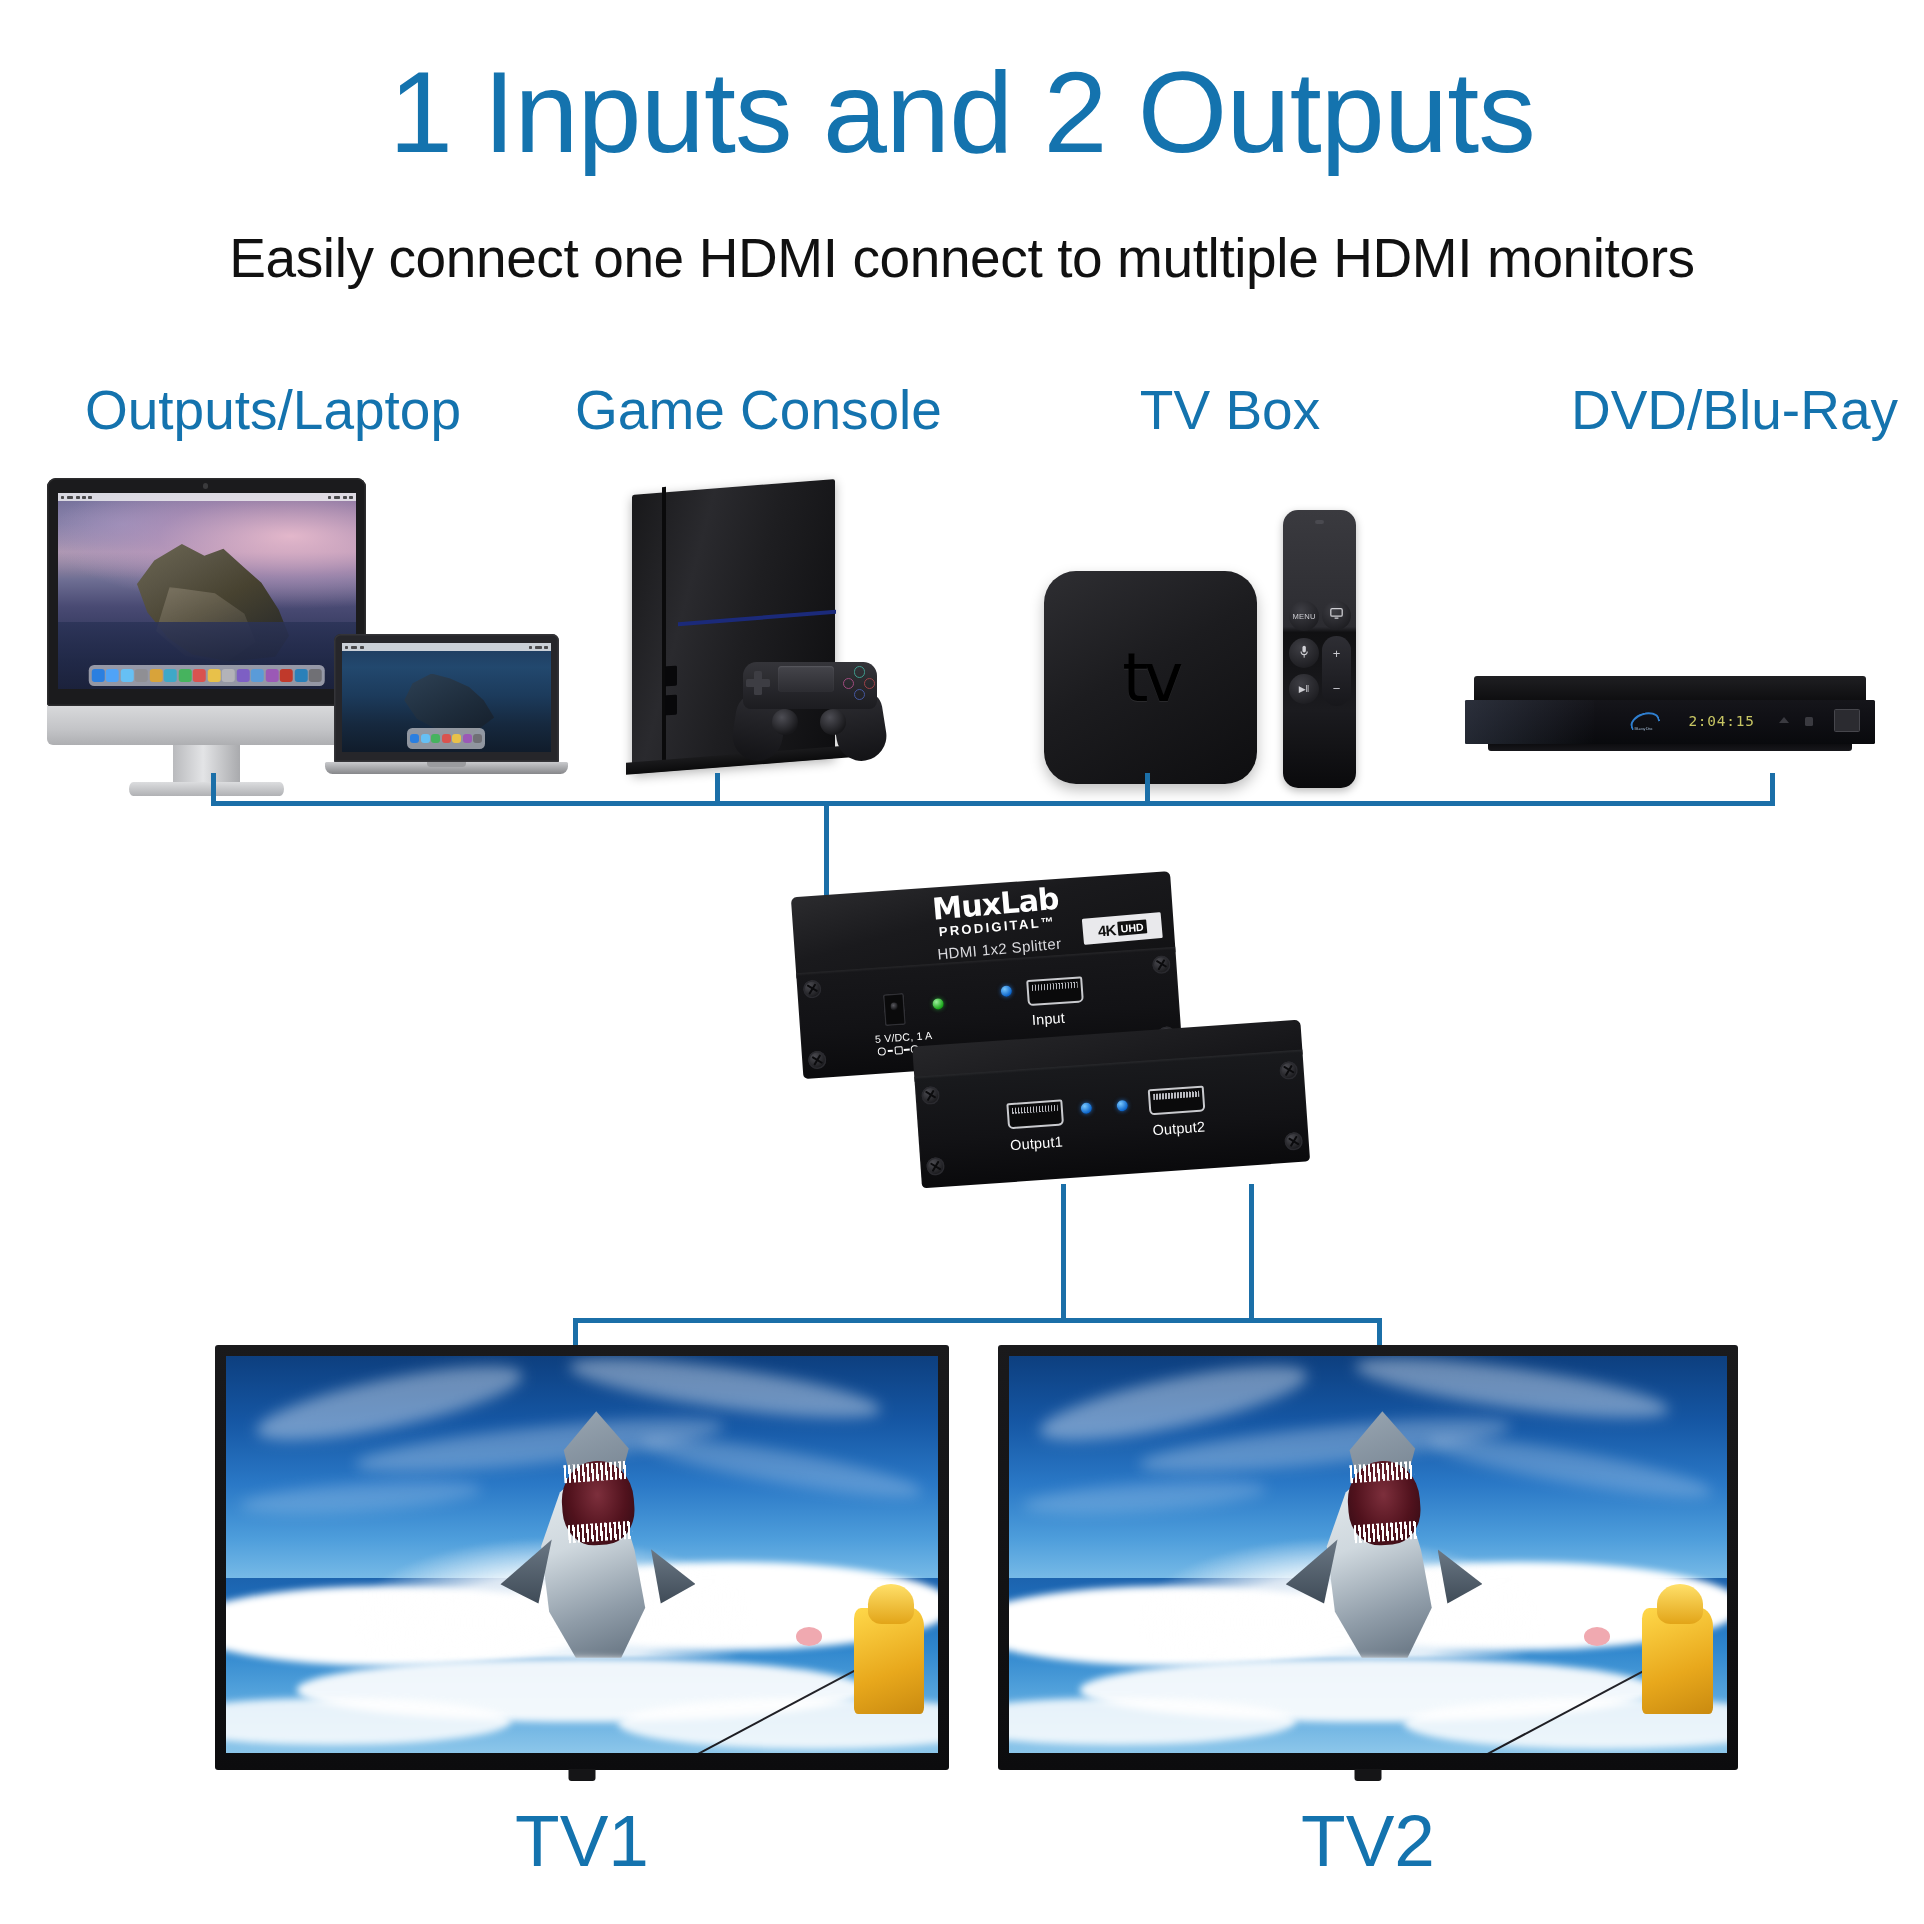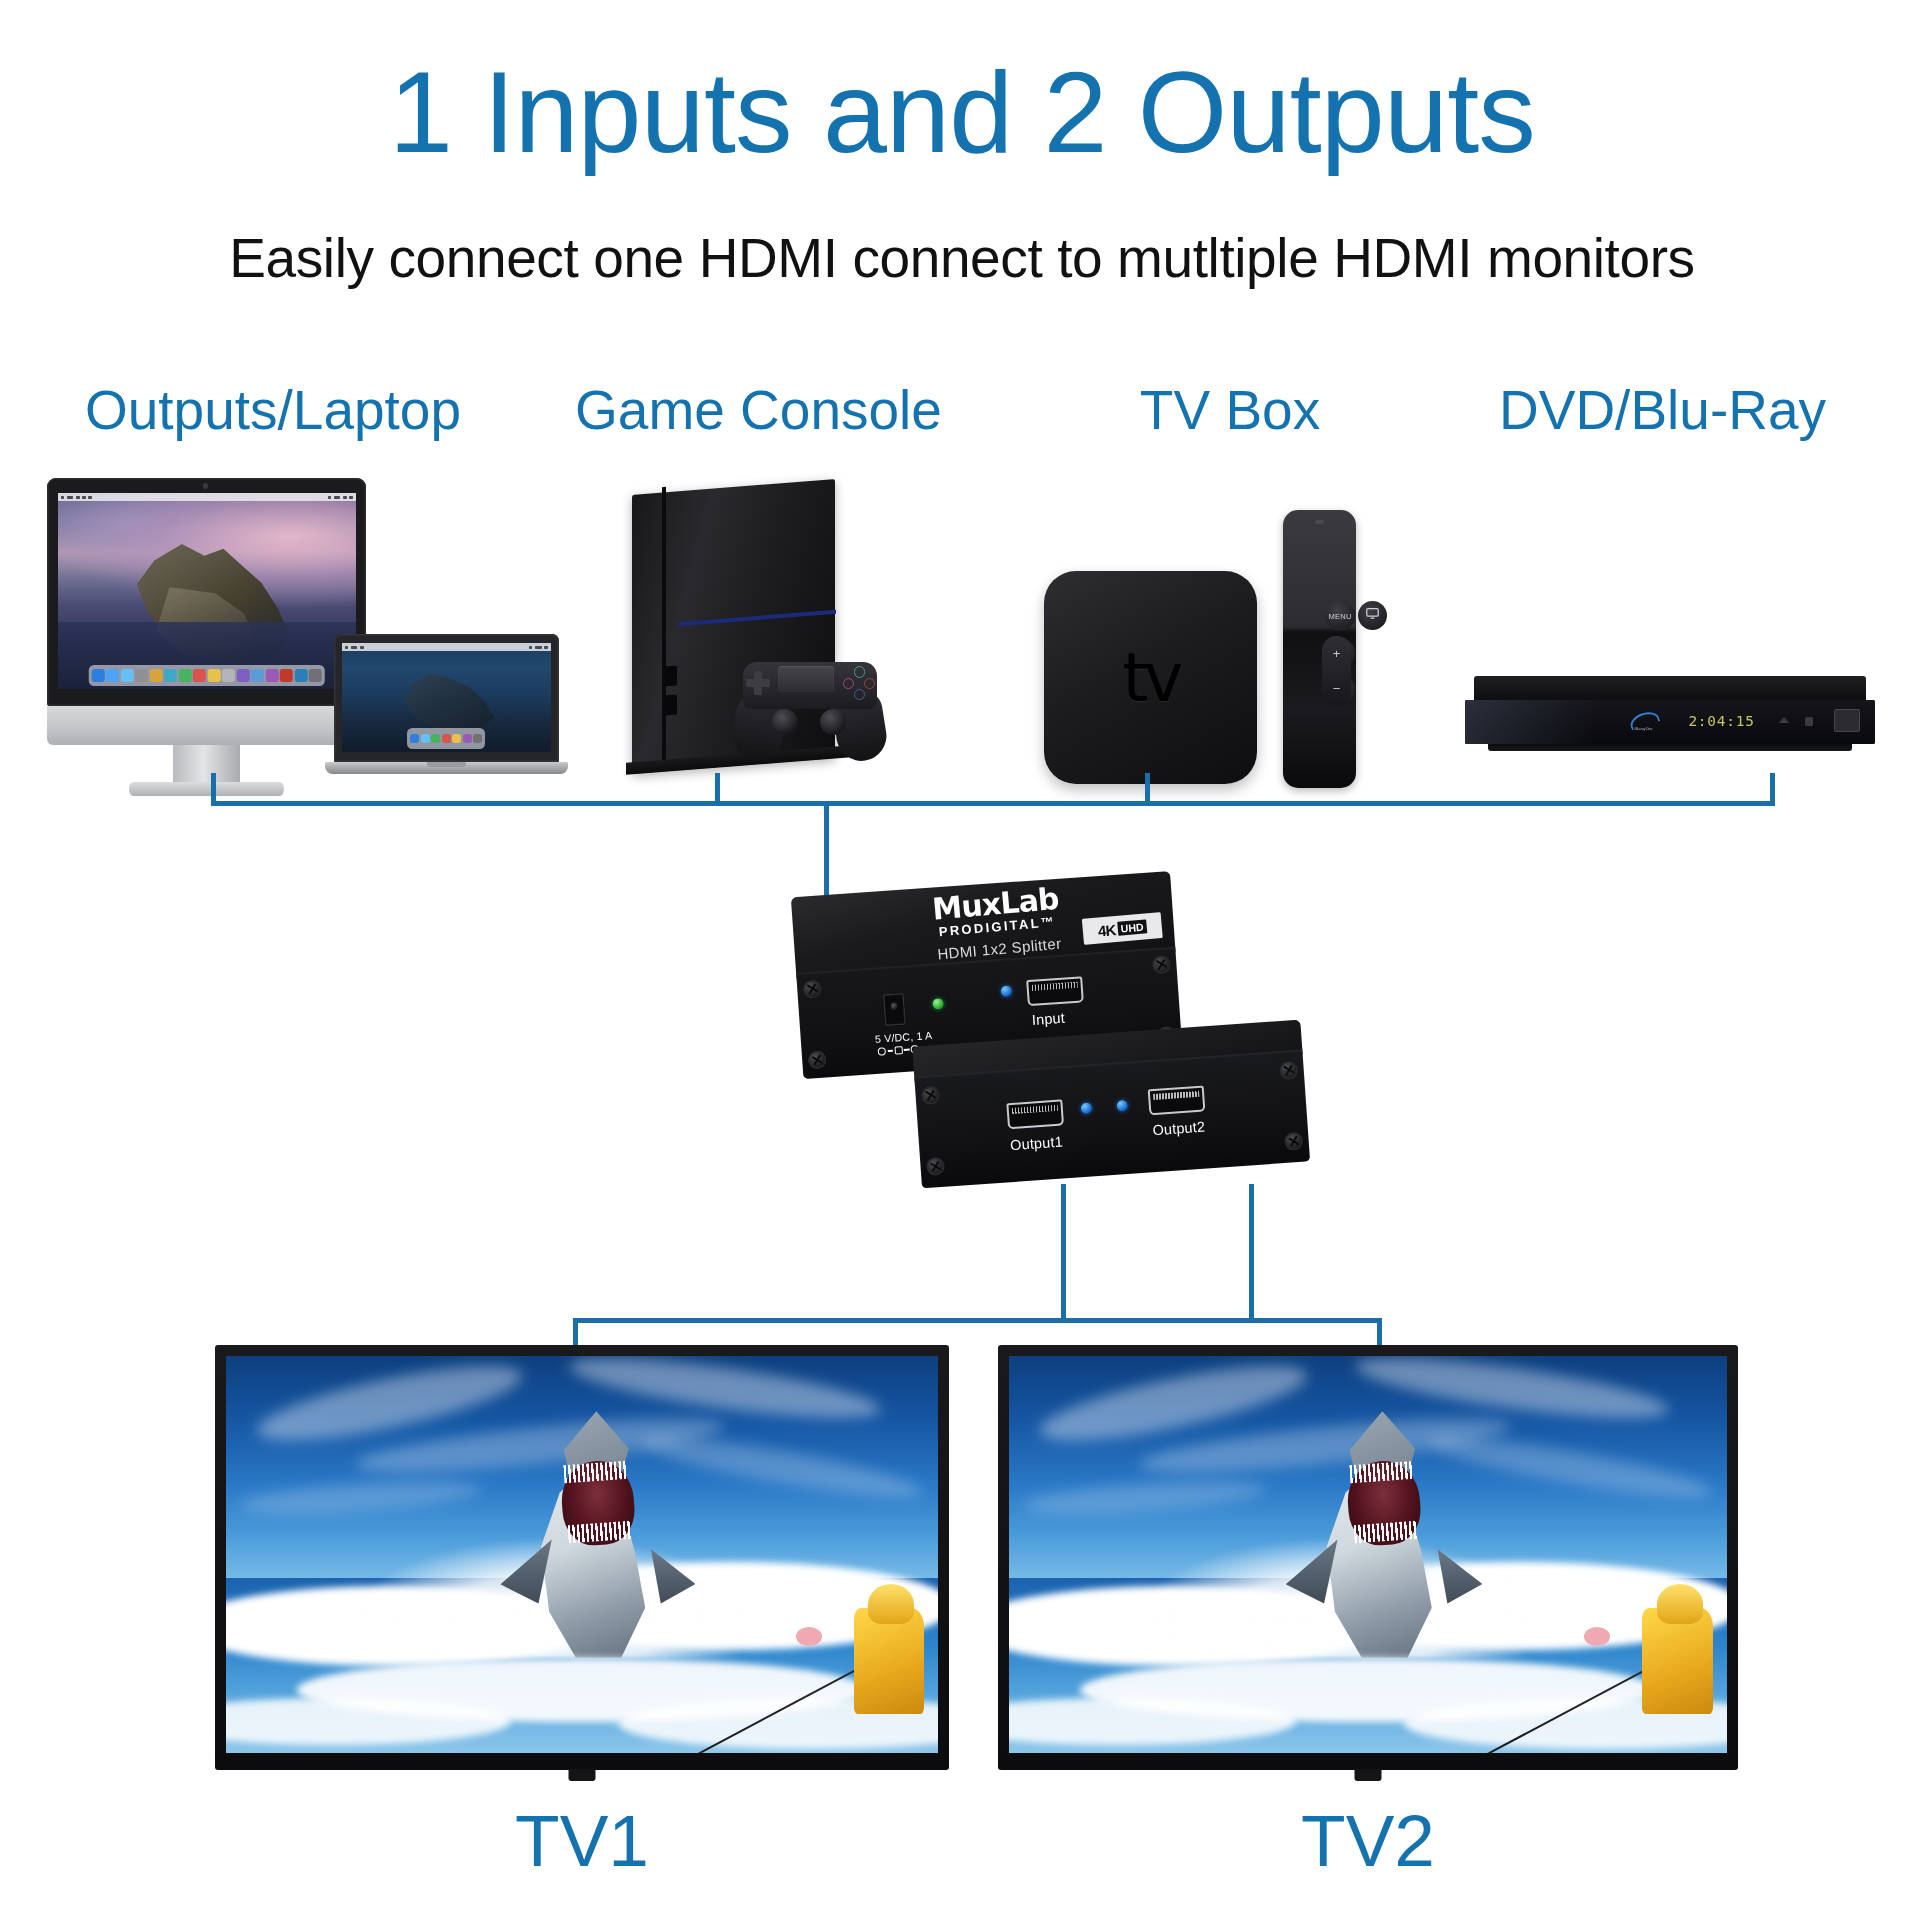--- a/index.html
+++ b/index.html
@@ -200,21 +200,21 @@
     font-family:"DejaVu Sans", sans-serif;
   }
   
   #remote { position:absolute; left:1283px; top:510px; width:73px; height:278px; }
   #remote .rbody {
     position:absolute; inset:0; border-radius:15px;
     background: linear-gradient(#3a3a3f 0%, #2c2c31 42%, #101012 44%, #1b1b1f 72%, #0a0a0c 100%);
     box-shadow: 0 3px 9px rgba(0,0,0,.28);
   }
   #remote .ir { position:absolute; left:32px; top:10px; width:9px; height:3.8px; border-radius:2.3px; background:#4a4a50; }
-  #remote .btn { position:absolute; border-radius:50%; background: radial-gradient(circle at 40% 32%, #3e3e44, #1e1e22 76%); margin-left: 36px; }
+  #remote .btn { position:absolute; border-radius:50%; background: radial-gradient(circle at 40% 32%, #3e3e44, #1e1e22 76%); }
   #remote .menu { left:6px; top:91px; width:30px; height:30px; display:flex; align-items:center; justify-content:center;
     color:#cfcfd4; font-size:7.6px; letter-spacing:0.2px; }
   #remote .disp { left:39px; top:91px; width:29px; height:29px; display:flex; align-items:center; justify-content:center; }
   #remote .disp svg { width:13px; height:11.4px; }
   #remote .mic  { left:6px; top:128px; width:30px; height:30px; display:flex; align-items:center; justify-content:center; }
   #remote .mic svg { width:8.3px; height:13.7px; }
   #remote .play { left:6px; top:164px; width:30px; height:30px; display:flex; align-items:center; justify-content:center;
     color:#cfcfd4; font-size:9px; }
   #remote .vol {
     position:absolute; left:39px; top:126px; width:29px; height:70px; border-radius:14.4px;
@@ -444,21 +444,21 @@
 </style>
 </head>
 <body>
 
 <div id="title">1 Inputs and 2 Outputs</div>
 <div id="subtitle">Easily connect one HDMI connect to mutltiple HDMI monitors</div>
 
 <div class="src-label" style="left:30px; width:486px;">Outputs/Laptop</div>
 <div class="src-label" style="left:531px; width:455px;">Game Console</div>
 <div class="src-label" style="left:1010px; width:440px;">TV Box</div>
-<div class="src-label" style="left:1427px; width:471px;">DVD/Blu-Ray</div>
+<div class="src-label" style="left:1427px; width:471px;text-align:right;">DVD/Blu-Ray</div>
 
 <div id="imac">
   <div class="bezel"></div>
   <div class="cam"></div>
   <div class="screen">
     <div class="catalina">
       <div class="isl"></div>
       <div class="isl2"></div>
       <div class="sea"></div>
     </div>

